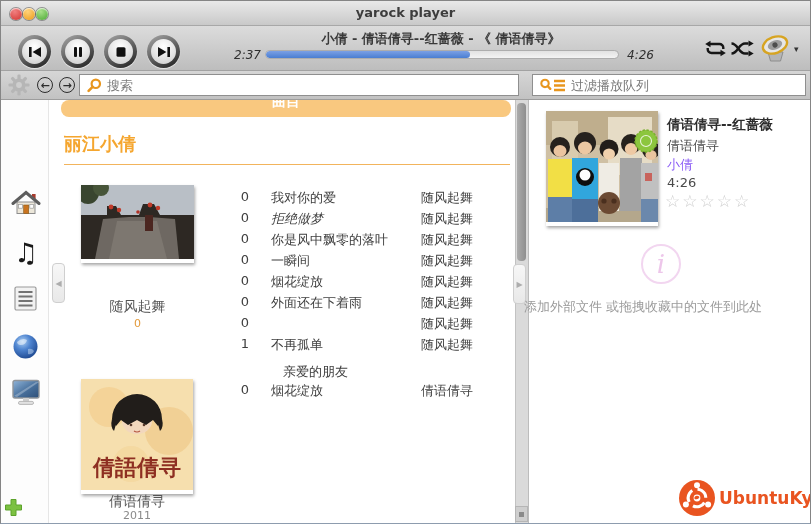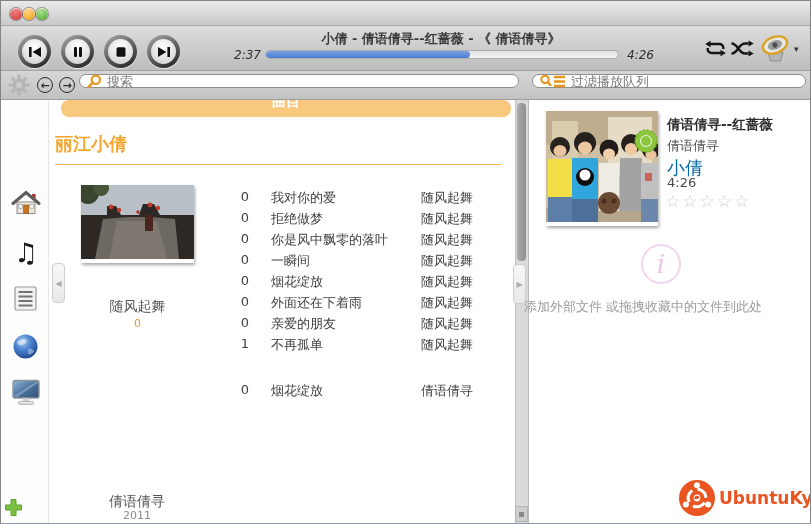--- a/index.html
+++ b/index.html
@@ -15,21 +15,21 @@
   .toolbar1{left:0;top:25px;width:100%;height:45px;background:linear-gradient(#dcdcdc,#bdbdbd);border-bottom:1px solid #a2a2a2;box-sizing:border-box;}
   .pbtn{width:33px;height:33px;border-radius:50%;background:linear-gradient(150deg,#a8a8a8,#1c1c1c);display:flex;align-items:center;justify-content:center;box-shadow:0 1px 1px rgba(255,255,255,.65);cursor:pointer;}
   .pbtn .inn{width:25px;height:25px;border-radius:50%;background:radial-gradient(circle at 50% 30%,#ffffff 0%,#e3e3e3 55%,#c9c9c9 100%);display:flex;align-items:center;justify-content:center;}
   .timetxt{font-size:12px;color:#2f2f2f;font-style:italic;}
   .nowline{font-size:13px;font-weight:bold;color:#3a3a3a;text-align:center;white-space:nowrap;}
   .ptrack{height:9px;background:linear-gradient(#e2e2e2,#f3f3f3);border:1px solid #adadad;border-radius:6px;box-sizing:border-box;overflow:hidden;}
   .pfill{height:100%;background:linear-gradient(#7ba0e4,#3c68c8);border-radius:6px;}
   
   .toolbar2{left:0;top:70px;width:100%;height:29px;background:linear-gradient(#d6d6d6,#c2c2c2);border-bottom:1px solid #9d9d9d;box-sizing:border-box;}
   .navbtn{width:16px;height:16px;border-radius:50%;border:1.6px solid #2c2c2c;color:#2c2c2c;font-size:11px;line-height:15px;text-align:center;font-weight:bold;box-sizing:border-box;cursor:pointer;}
-  .searchbox{height:14px;background:#fff;border:1px solid #8f8f8f;border-radius:8px;box-sizing:border-box;display:flex;align-items:center;justify-content:flex-end;}
+  .searchbox{height:22px;background:#fff;border:1px solid #8f8f8f;border-radius:0;box-sizing:border-box;display:flex;align-items:center;justify-content:flex-end;}
   .searchbox input{border:none;outline:none;flex:1;font-size:13px;color:#444;font-family:inherit;background:transparent;padding:0;}
   .searchbox input::placeholder{color:#7a7a7a;opacity:1;}
   
   .sidebar{left:0;top:99px;width:48px;height:425px;background:#fdfdfd;border-right:1px solid #e6e6e6;box-sizing:border-box;}
   .notechar{font-size:27px;color:#1a1a1a;line-height:1;}
   .split{width:13px;background:linear-gradient(#f7f7f7,#e8e8e8);border:1px solid #cfcfcf;border-radius:4px;box-sizing:border-box;color:#adadad;font-size:8px;display:flex;align-items:center;justify-content:center;cursor:pointer;}
   .banner{background:#f9c87f;border-radius:8px;overflow:hidden;}
   .banner span{position:absolute;top:-7px;left:0;width:100%;text-align:center;color:#fff;font-weight:bold;font-size:14px;}
   .artisthdr{font-size:18px;font-weight:bold;color:#f5a62f;border-bottom:1px solid #f2b45c;padding-bottom:8px;}
   .albart{box-shadow:1px 2px 3px rgba(0,0,0,.35);cursor:pointer;}
@@ -39,35 +39,36 @@
   .tnum{display:inline-block;width:34px;text-align:right;}
   
   .sbtrack{left:514px;top:99px;width:13px;height:423px;background:#dadada;border-left:1px solid #c2c2c2;box-sizing:border-box;}
   .sbthumb{left:516px;top:102px;width:9px;height:158px;background:linear-gradient(90deg,#ababab,#8f8f8f);border-radius:4px;cursor:pointer;}
   .sbstep{left:514px;top:505px;width:13px;height:16px;background:#cecece;border:1px solid #b5b5b5;box-sizing:border-box;display:flex;align-items:center;justify-content:center;cursor:pointer;}
   .sbstep i{width:5px;height:5px;background:#8a8a8a;display:block;}
   
   .rpanel{left:527px;top:99px;width:284px;height:425px;background:#fff;border-left:1px solid #bcbcbc;box-sizing:border-box;}
   .qtitle{font-size:13.5px;font-weight:bold;color:#2d2d2d;}
   .qline{font-size:13px;color:#4a4a4a;}
-  .qartist{font-size:18px;color:#0369a1;}
+  .qartist{font-size:13px;color:#8b5cf6;}
   .stars{font-size:17px;color:#cfcfcf;letter-spacing:2px;}
   .infocirc{width:40px;height:40px;border-radius:50%;border:2px solid #f2d6f0;color:#edc6ea;font-family:"DejaVu Serif","Liberation Serif",serif;font-style:italic;font-size:26px;display:flex;align-items:center;justify-content:center;box-sizing:border-box;}
   .hint{font-size:13px;color:#9c9c9c;text-align:center;width:100%;}
   .brandname{font-size:17px;font-weight:bold;color:#e95420;}
 </style>
 </head>
 <body>
 
 <div class="win">
 
   <div class="a titlebar">
     <div class="a light" style="left:9px;background:radial-gradient(circle at 40% 30%,#f08080,#d23430);"></div>
     <div class="a light" style="left:22px;background:radial-gradient(circle at 40% 30%,#ffd27a,#ec9a17);"></div>
     <div class="a light" style="left:35px;background:radial-gradient(circle at 40% 30%,#a9e08a,#49a832);"></div>
+    <div class="a wtitle">yarock player</div>
   </div>
 
   <div class="a toolbar1">
     <div class="a pbtn" style="left:17px;top:9px;">
       <div class="inn">
         <svg width="14" height="12" viewBox="0 0 14 12" fill="#111">
             <rect x="1" y="1" width="2.6" height="10"></rect>
             <path d="M13 1 L4.6 6 L13 11 Z"></path>
           </svg>
       </div>
@@ -245,21 +246,21 @@
   </div>
 
   <div class="a split" style="left:51px;top:262px;height:40px;">
       <span>◀</span>
     </div>
 
   <div class="a banner" style="left:60px;top:99px;width:450px;height:17px;">
     <span>曲目</span>
   </div>
 
-  <div class="a artisthdr" style="left:54px;top:131px;width:446px;">丽江小倩</div>
+  <div class="a artisthdr" style="left:63px;top:131px;width:446px;">丽江小倩</div>
 
   <div class="a albart" style="left:80px;top:184px;">
     <svg width="113" height="74" viewBox="0 0 113 74">
       <rect width="113" height="74" fill="#8f9298"></rect>
       <rect width="113" height="38" fill="#b9bfc6"></rect>
       <path d="M0 30 h26 v-9 h9 l5 9 h18 l4 -11 h11 l6 11 h34 v44 H0 z" fill="#2d2823"></path>
       <path d="M22 34 L48 32 H68 L94 34 L98 74 H14 Z" fill="#6e6862"></path>
       <path d="M36 36 H76 L86 74 H28 Z" fill="#7d7770"></path>
       <circle cx="30" cy="22" r="2.4" fill="#c13b2a"></circle>
         <circle cx="38" cy="25" r="2.2" fill="#c13b2a"></circle>
@@ -268,28 +269,44 @@
       <circle cx="57" cy="27" r="1.8" fill="#b03226"></circle>
       <circle cx="7" cy="8" r="11" fill="#39452f"></circle>
         <circle cx="20" cy="3" r="8" fill="#475539"></circle>
       <rect x="64" y="30" width="8" height="16" fill="#4b2620"></rect>
     </svg>
   </div>
   <div class="a albcap" style="left:80px;top:297px;width:113px;">随风起舞</div>
   <div class="a albyear" style="left:80px;top:316px;width:113px;color:#e39a3b;">0</div>
 
   <div class="a trow" style="left:214px;top:188px;"><span class="tnum">0</span><span style="position:absolute;left:56px;">我对你的爱</span><span style="position:absolute;left:206px;">随风起舞</span></div>
-  <div class="a trow" style="left:214px;top:209px;"><span class="tnum">0</span><span style="position:absolute;left:56px;">拒绝做梦</span><span style="position:absolute;left:206px;">随风起舞</span></div>
+  <div class="a trow" style="left:214px;top:209px;"><span class="tnum">0</span><span style="position:absolute;left:56px;font-style:italic;">拒绝做梦</span><span style="position:absolute;left:206px;">随风起舞</span></div>
   <div class="a trow" style="left:214px;top:230px;"><span class="tnum">0</span><span style="position:absolute;left:56px;">你是风中飘零的落叶</span><span style="position:absolute;left:206px;">随风起舞</span></div>
   <div class="a trow" style="left:214px;top:251px;"><span class="tnum">0</span><span style="position:absolute;left:56px;">一瞬间</span><span style="position:absolute;left:206px;">随风起舞</span></div>
   <div class="a trow" style="left:214px;top:272px;"><span class="tnum">0</span><span style="position:absolute;left:56px;">烟花绽放</span><span style="position:absolute;left:206px;">随风起舞</span></div>
   <div class="a trow" style="left:214px;top:293px;"><span class="tnum">0</span><span style="position:absolute;left:56px;">外面还在下着雨</span><span style="position:absolute;left:206px;">随风起舞</span></div>
-  <div class="a trow" style="left:214px;top:314px;"><span class="tnum">0</span><span style="position:absolute;left:56px;">亲爱的朋友</span><span style="position:absolute;left:206px;">随风起舞</span></div>
+  <div class="a trow" style="left:214px;top:314px;"><span class="tnum">0</span><span style="position:absolute;left:68px;margin-top:48px;">亲爱的朋友</span><span style="position:absolute;left:206px;">随风起舞</span></div>
   <div class="a trow" style="left:214px;top:335px;"><span class="tnum">1</span><span style="position:absolute;left:56px;">不再孤单</span><span style="position:absolute;left:206px;">随风起舞</span></div>
 
+  <div class="a albart" style="left:80px;top:378px;">
+    <svg width="112" height="111" viewBox="0 0 112 111">
+      <rect width="112" height="111" fill="#f6dfae"></rect>
+      <circle cx="28" cy="28" r="20" fill="#f2cd8c" opacity=".65"></circle>
+      <circle cx="88" cy="52" r="24" fill="#efc684" opacity=".6"></circle>
+      <circle cx="50" cy="85" r="18" fill="#f4d79e" opacity=".8"></circle>
+      <ellipse cx="56" cy="42" rx="15" ry="13" fill="#f2d7bd"></ellipse>
+      <path d="M31 40 a25 25 0 0 1 50 0 l-4 7 -5 -6 -7 5 -9 -5 -9 5 -7 -5 -5 6 z" fill="#211d1a"></path>
+      <path d="M31 40 q-2 8 2 12 l3 -10 z" fill="#211d1a"></path>
+      <path d="M81 40 q2 8 -2 12 l-3 -10 z" fill="#211d1a"></path>
+      <circle cx="50" cy="46" r="1.3" fill="#5a3b2e"></circle>
+        <circle cx="63" cy="46" r="1.3" fill="#5a3b2e"></circle>
+      <path d="M53 52 q3 2 6 0" stroke="#b5543e" stroke-width="1.2" fill="none"></path>
+      <text x="56" y="96" font-size="22" fill="#8e2f22" text-anchor="middle" font-weight="bold">倩語倩寻</text>
+    </svg>
+  </div>
   <div class="a albcap" style="left:80px;top:492px;width:112px;">倩语倩寻</div>
   <div class="a albyear" style="left:80px;top:508px;width:112px;color:#8a8a8a;">2011</div>
 
   <div class="a trow" style="left:214px;top:381px;"><span class="tnum">0</span><span style="position:absolute;left:56px;">烟花绽放</span><span style="position:absolute;left:206px;">倩语倩寻</span></div>
 
   <div class="a sbtrack"></div>
   <div class="a sbthumb"></div>
   <div class="a split" style="left:512px;top:263px;height:40px;">
       <span>▶</span>
     </div>

